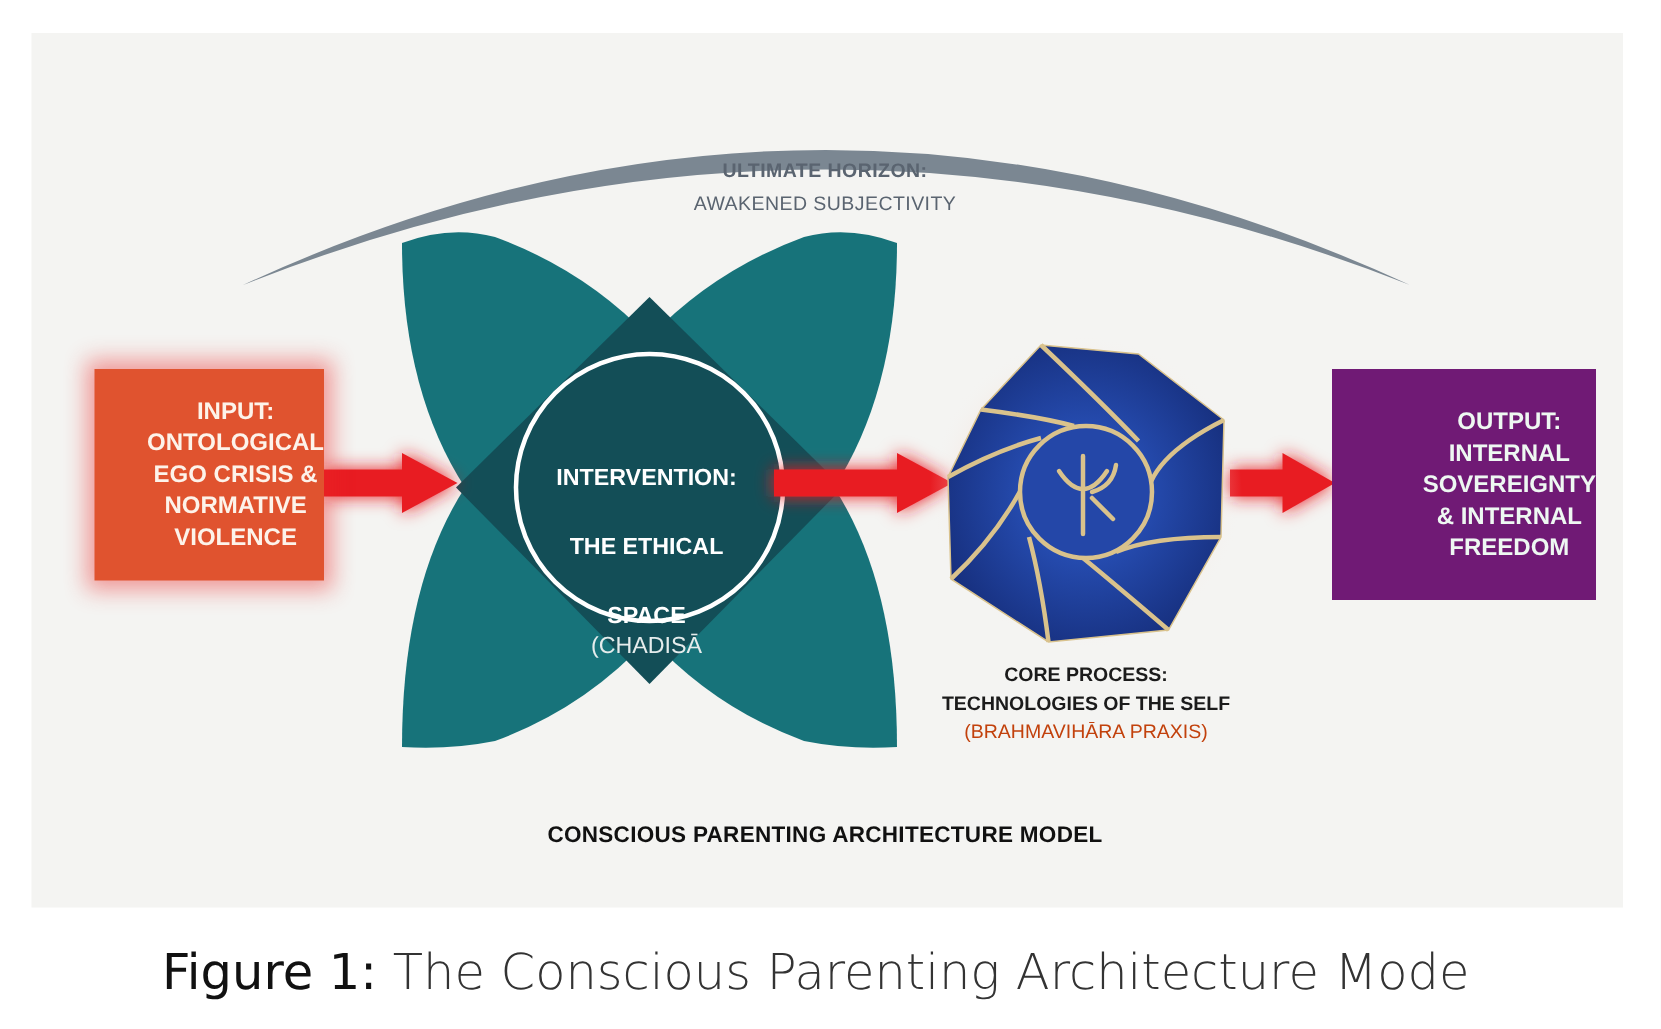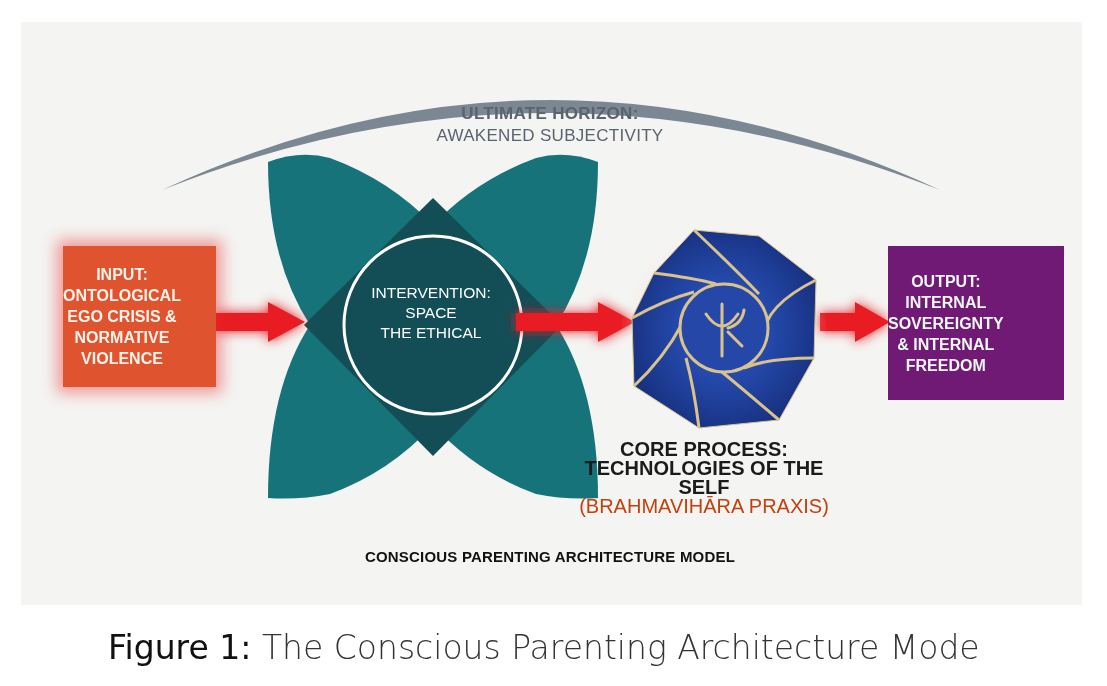--- a/index.html
+++ b/index.html
@@ -1,29 +1,29 @@
 <!DOCTYPE html>
 <html><head>
   <meta charset="utf-8">
   <style>
     html, body { margin: 0; padding: 0; background: #ffffff; }
     body { width: 1107px; height: 686px; position: relative; overflow: hidden; font-family: "Liberation Sans", sans-serif; }
     .panel { position: absolute; left: 21px; top: 22px; width: 1061px; height: 583px; background: #f4f4f2; }
     .art { position: absolute; left: 0; top: 0; width: 1107px; height: 686px; }
     .txt { position: absolute; text-align: center; font-family: "Liberation Sans", sans-serif; }
-    .horizon { left: 380px; top: 103px; width: 340px; color: #5a6470; font-size: 17px; line-height: 22px; letter-spacing: 0.3px; }
+    .horizon { left: 380px; top: 103px; width: 340px; color: #5a6470; font-size: 13px; line-height: 22px; letter-spacing: 0.3px; }
     .horizon .b { font-weight: bold; display: block; }
     .horizon .r { display: block; }
-    .box { position: absolute; display: flex; align-items: center; justify-content: flex-start; text-align: center; color: #fdf3ea; font-weight: bold; font-size: 16px; line-height: 21px; }
+    .box { position: absolute; display: flex; align-items: center; justify-content: flex-end; text-align: center; color: #fdf3ea; font-weight: bold; font-size: 16px; line-height: 21px; }
     .input-box { left: 63px; top: 246px; width: 153px; height: 141px; background: #e0532f; box-shadow: 0 0 14px 6px rgba(235,40,40,0.45); }
     .output-box { left: 888px; top: 246px; width: 176px; height: 154px; background: #701a75; color: #eef8f2; }
     .circle-text { left: 348px; top: 283px; width: 166px; color: #ffffff; font-size: 15.5px; line-height: 20px; }
-    .circle-text .b { display: block; font-weight: normal; }
+    .circle-text .b { display: block; font-weight: bold; margin-top: 26px; }
     .circle-text .r { display: block; color: #e5ecec; font-weight: normal; }
-    .core-text { left: 564px; top: 440px; width: 280px; color: #1b1b1b; font-size: 20px; line-height: 19px; text-align: center; }
+    .core-text { left: 584px; top: 440px; width: 280px; color: #1b1b1b; font-size: 13px; line-height: 19px; text-align: center; }
     .core-text .b { display: block; font-weight: bold; }
     .core-text .r { display: block; color: #c2410c; }
     .model-title { left: 200px; top: 548px; width: 700px; color: #111; font-weight: bold; font-size: 15px; letter-spacing: 0.2px; }
     .caption { left: 100px; top: 628px; width: 900px; color: #222; font-size: 33px; font-family: "DejaVu Sans", sans-serif; text-align: left; padding-left: 8px; }
     .caption .lbl { font-weight: normal; color: #111; }
     .caption .body { font-weight: 300; color: #333; }
   </style>
 </head>
 <body>
 
@@ -103,22 +103,23 @@
     <div>INPUT:</div>
     <div>ONTOLOGICAL</div>
     <div>EGO CRISIS &amp;</div>
     <div>NORMATIVE</div>
     <div>VIOLENCE</div>
   </div>
 </div>
 
 <div class="txt circle-text">
   <span class="b">INTERVENTION:</span>
+  <span class="b">THE ETHICAL</span>
   <span class="b">SPACE</span>
-  <span class="b">THE ETHICAL</span>
+  <span class="r">(CHADISĀ</span>
 </div>
 
 <div class="txt core-text">
   <span class="b">CORE PROCESS:</span>
   <span class="b">TECHNOLOGIES OF THE SELF</span>
   <span class="r">(BRAHMAVIHĀRA PRAXIS)</span>
 </div>
 
 <div class="box output-box">
   <div>

